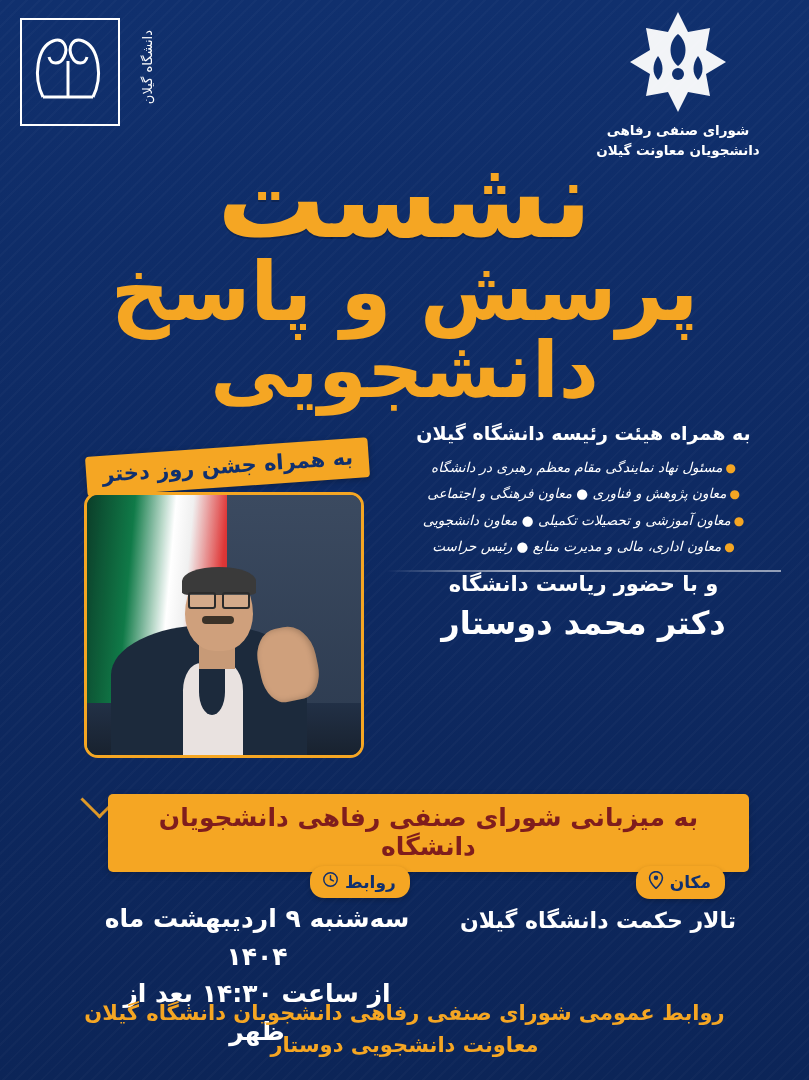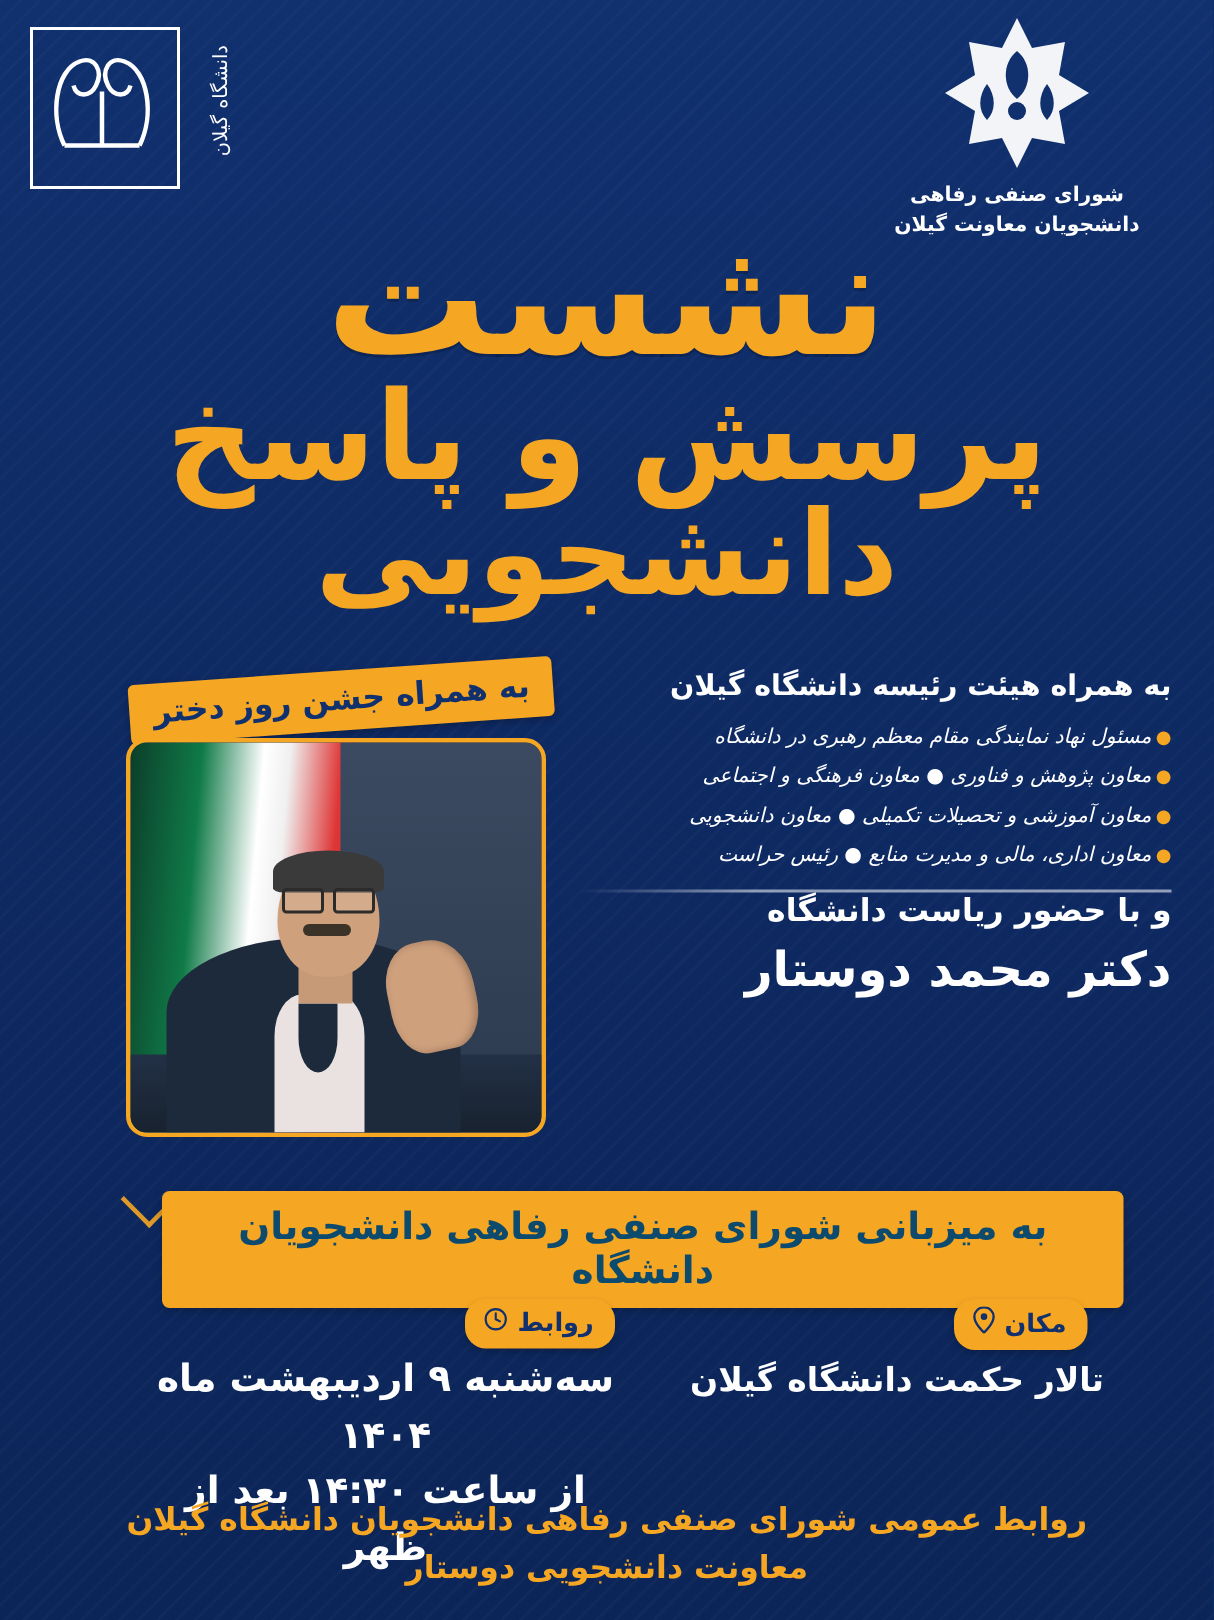--- a/index.html
+++ b/index.html
@@ -136,24 +136,24 @@
     padding: 7px 16px 9px 16px;
     border-radius: 4px;
     transform: rotate(-4deg);
     box-shadow: 0 2px 6px rgba(0,0,0,0.25);
     white-space: nowrap;
   }
 
   
   .board {
     position: absolute;
-    top: 446px;
+    top: 422px;
     right: 28px;
     width: 395px;
-    text-align: right;
+    text-align: center;
   }
   .board .title {
     font-size: 19px;
     font-weight: bold;
     color: #ffffff;
     margin-bottom: 10px;
   }
   .board ul {
     margin: 0;
     padding: 0;
@@ -318,21 +318,21 @@
     box-shadow: -2px 0 6px rgba(0,0,0,0.25) inset;
   }
 
   
   .host-band {
     position: absolute;
     top: 794px;
     left: 108px;
     right: 60px;
     background: #f5a623;
-    color: #0c4a6e;
+    color: #7f1d1d;
     font-size: 25px;
     font-weight: bold;
     text-align: center;
     padding: 9px 10px 11px 10px;
     border-radius: 5px;
     box-shadow: 0 2px 6px rgba(0,0,0,0.22);
   }
   .tick {
     position: absolute;
     left: 86px;

